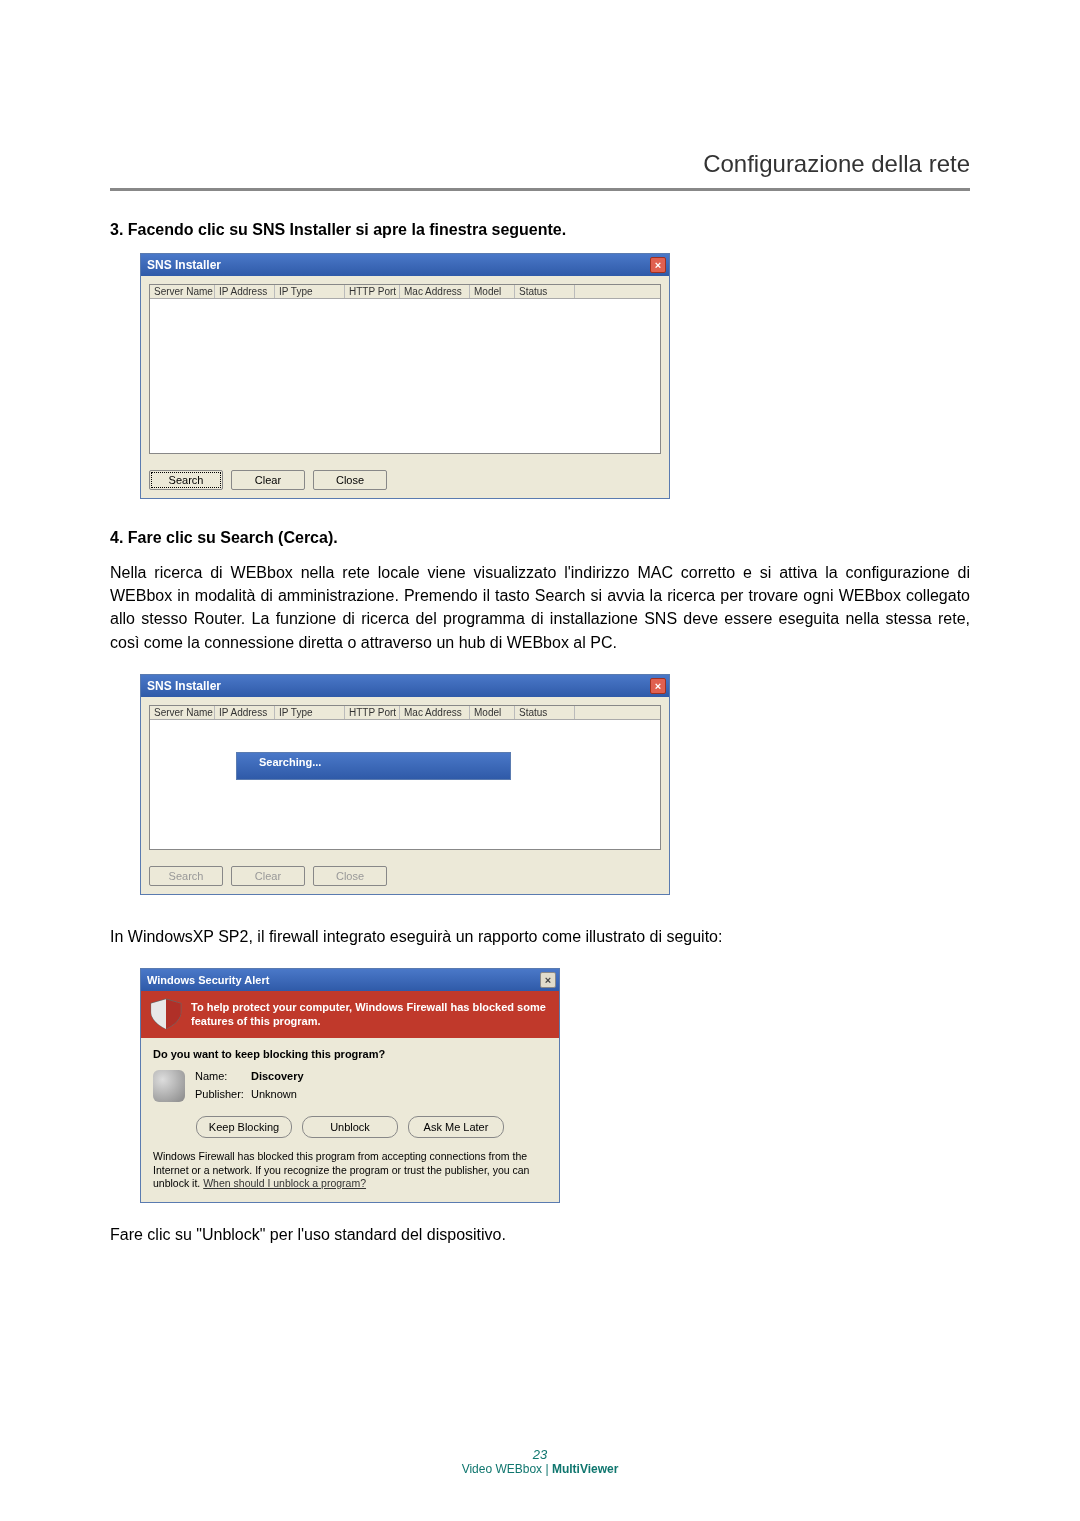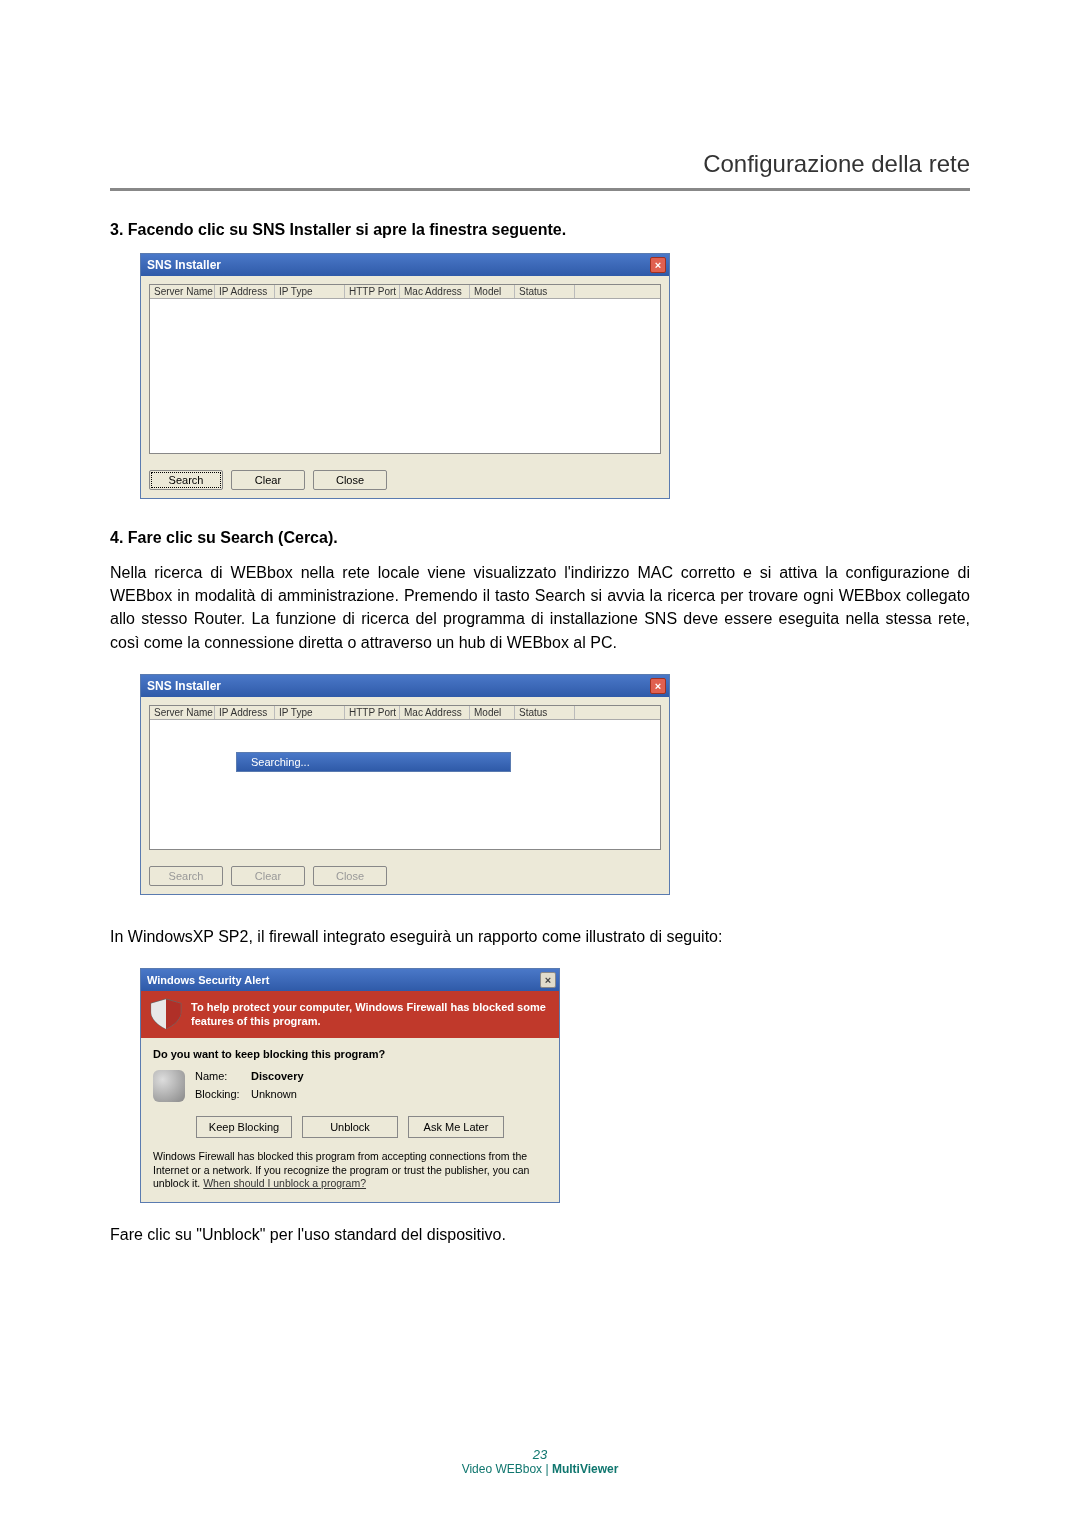--- a/index.html
+++ b/index.html
@@ -121,26 +121,26 @@
 
   
   .searching-modal {
     position: absolute;
     left: 95px; top: 55px;
     width: 275px;
     border: 1px solid #5a7bb0;
     background: #ece9d8;
   }
   .searching-modal .sm-title {
-    height: 18px;
+    height: 26px;
     background: linear-gradient(#4a78c8, #2f5aa8);
     color: #fff;
     font-size: 11px;
-    font-weight: normal;
-    padding-left: 14px;
+    font-weight: bold;
+    padding-left: 22px;
     line-height: 18px;
   }
   .searching-modal .sm-body {
     font-size: 11px;
     padding: 12px 10px 18px 10px;
     color: #222;
   }
 
   
   .alert {
@@ -215,21 +215,21 @@
     display: flex;
     justify-content: center;
     gap: 10px;
     margin-bottom: 12px;
   }
   .alert-buttons button {
     width: 96px; height: 22px;
     font-size: 11px;
     background: #ece9d8;
     border: 1px solid #888;
-    border-radius: 0;
+    border-radius: 10px;
   }
   .alert-explain {
     font-size: 10.5px;
     line-height: 1.25;
   }
   .alert-explain .link { text-decoration: underline; color: #333; }
 
   .footer {
     position: absolute;
     bottom: 45px;
@@ -325,21 +325,21 @@
       </svg>
       <span>To help protect your computer,  Windows Firewall has blocked some features of this program.</span>
     </div>
     <div class="alert-body">
       <div class="q">Do you want to keep blocking this program?</div>
       <div class="prog-row">
         <div class="prog-icon"></div>
         <div class="prog-grid">
           <div>Name:</div>
           <div class="val-name">Discovery</div>
-          <div>Blocking:</div>
+          <div>Publisher:</div>
           <div>Unknown</div>
         </div>
       </div>
       <div class="alert-buttons">
         <button>Keep Blocking</button>
         <button>Unblock</button>
         <button>Ask Me Later</button>
       </div>
       <div class="alert-explain">
         <span>Windows Firewall has blocked this program from accepting connections from the Internet or a network. If you recognize the program or trust the publisher, you can unblock it. </span>

